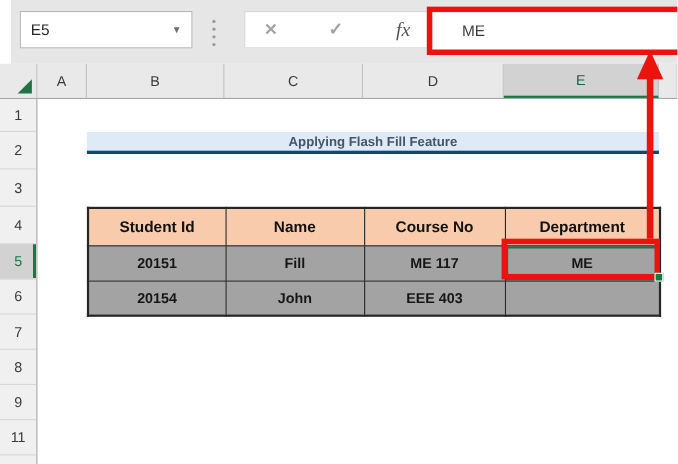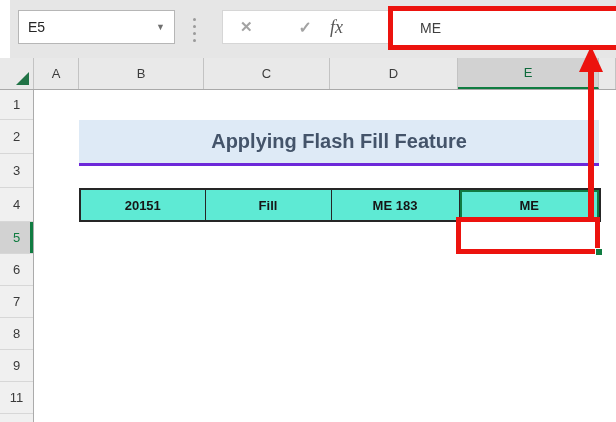--- a/index.html
+++ b/index.html
@@ -30,21 +30,21 @@
   }
   .grip i{ width:3px; height:3px; border-radius:50%; background:#9a9a9a; }
   .fpanel{
     position:absolute; left:212px; top:10px; width:400px; height:34px;
     background:#ffffff; border:1px solid #d6d6d6;
     display:flex; align-items:center;
   }
   .icon-x{ margin-left:17px; color:#a3a3a3; font-size:15px; font-weight:bold; }
   .icon-check{ margin-left:46px; color:#a3a3a3; font-size:16px; font-weight:bold; }
   .fx{
-    margin-left:18px; font-family:"Liberation Serif", serif; font-style:italic;
+    margin-left:48px; font-family:"Liberation Serif", serif; font-style:italic;
     font-size:18px; color:#565656;
   }
   .formula-redbox{
     position:absolute; left:378px; top:6px; width:233px; height:44px;
     background:#ffffff; border:5px solid #ec130e; z-index:30;
     display:flex; align-items:center; padding-left:27px;
     font-size:14px; color:#3f3f3f;
   }
 
   
@@ -77,38 +77,38 @@
     display:flex; align-items:center; justify-content:center;
     font-size:13px; color:#3a3a3a; border-bottom:1px solid #d7d7d7;
   }
   .rowh.sel{
     background:#d2d2d2; color:#107c41;
     box-shadow:inset -3px 0 0 0 #107c41;
   }
 
   
   .title-band{
-    position:absolute; left:79px; top:120px; width:520px; height:46px;
-    background:#deeaf6; border-bottom:3px solid #6d28d9;
+    position:absolute; left:79px; top:120px; width:520px; height:20px;
+    background:#deeaf6; border-bottom:3px solid #0c4a6e;
     display:flex; align-items:center; justify-content:center;
-    font-size:20px; font-weight:bold; color:#44546a;
+    font-size:12px; font-weight:bold; color:#44546a;
   }
 
   
   table.grid{
     position:absolute; left:79px; top:188px; width:520px;
     border-collapse:collapse; table-layout:fixed;
     border:2px solid #262626;
   }
   table.grid th{
     height:34px; background:#f8cbad; border:1.5px solid #262626;
     font-size:14px; font-weight:bold; color:#111111; text-align:center;
   }
   table.grid td{
-    height:32px; border:1.5px solid #262626; background:#5eead4;
+    height:32px; border:1.5px solid #262626; background:#a3a3a3;
     font-size:13px; font-weight:600; color:#161616; text-align:center;
   }
   td.active-cell{
     box-shadow:inset 0 0 0 2px #107c41;
     color:#3e4a5e; font-weight:400; font-size:13px;
   }
 
   
   .cell-redbox{
     position:absolute; left:456px; top:217px; width:144px; height:37px;
@@ -182,25 +182,37 @@
   <div class="title-band">Applying Flash Fill Feature</div>
 
   <table class="grid">
     <colgroup>
         <col style="width:125px">
         <col style="width:126px">
         <col style="width:128px">
         <col style="width:141px">
       </colgroup>
     <tbody>
+        <tr>
+      <th>Student Id</th>
+      <th>Name</th>
+      <th>Course No</th>
+      <th>Department</th>
+    </tr>
     <tr>
       <td>20151</td>
       <td>Fill</td>
-      <td>ME 183</td>
+      <td>ME 117</td>
       <td class="active-cell">ME</td>
+    </tr>
+    <tr>
+      <td>20154</td>
+      <td>John</td>
+      <td>EEE 403</td>
+      <td></td>
     </tr>
   </tbody>
     </table>
 
   <div class="cell-redbox"></div>
   <div class="fill-handle"></div>
   <div class="arrow-line"></div>
   <div class="arrow-head"></div>
 
 </div>

